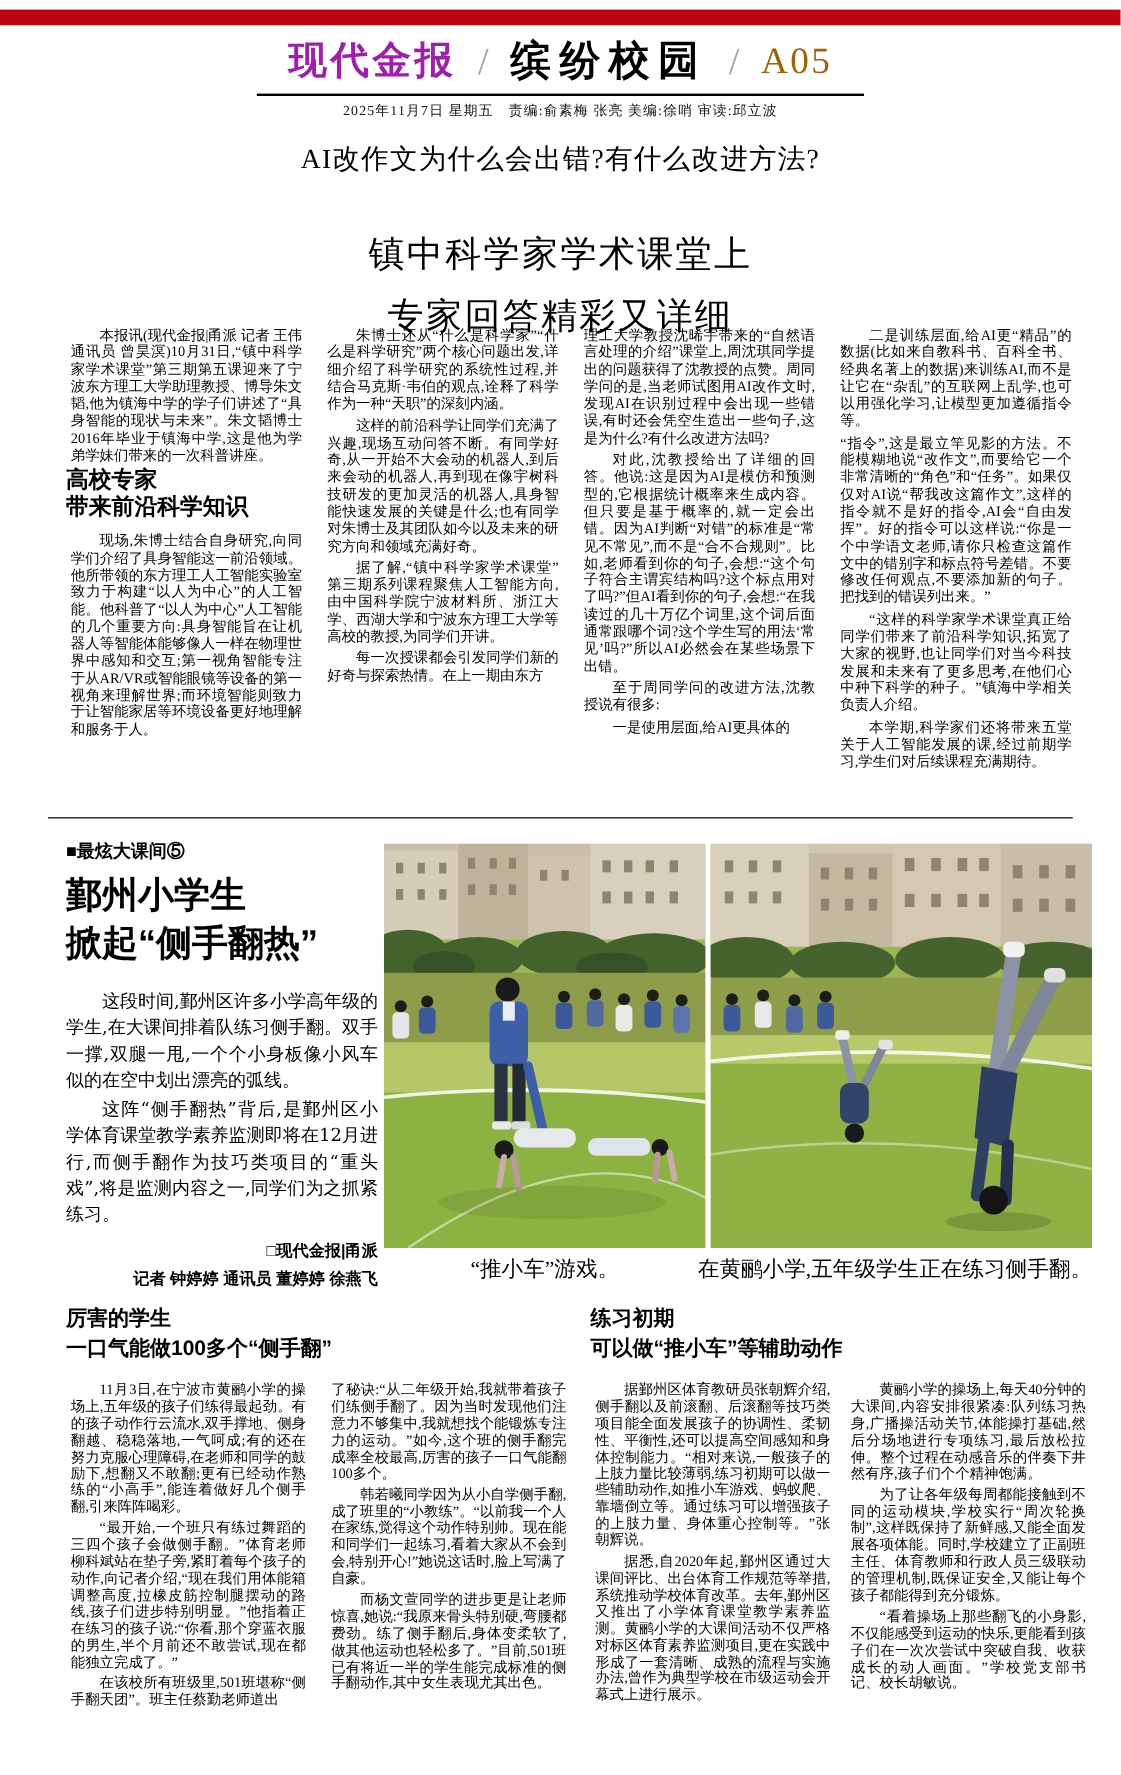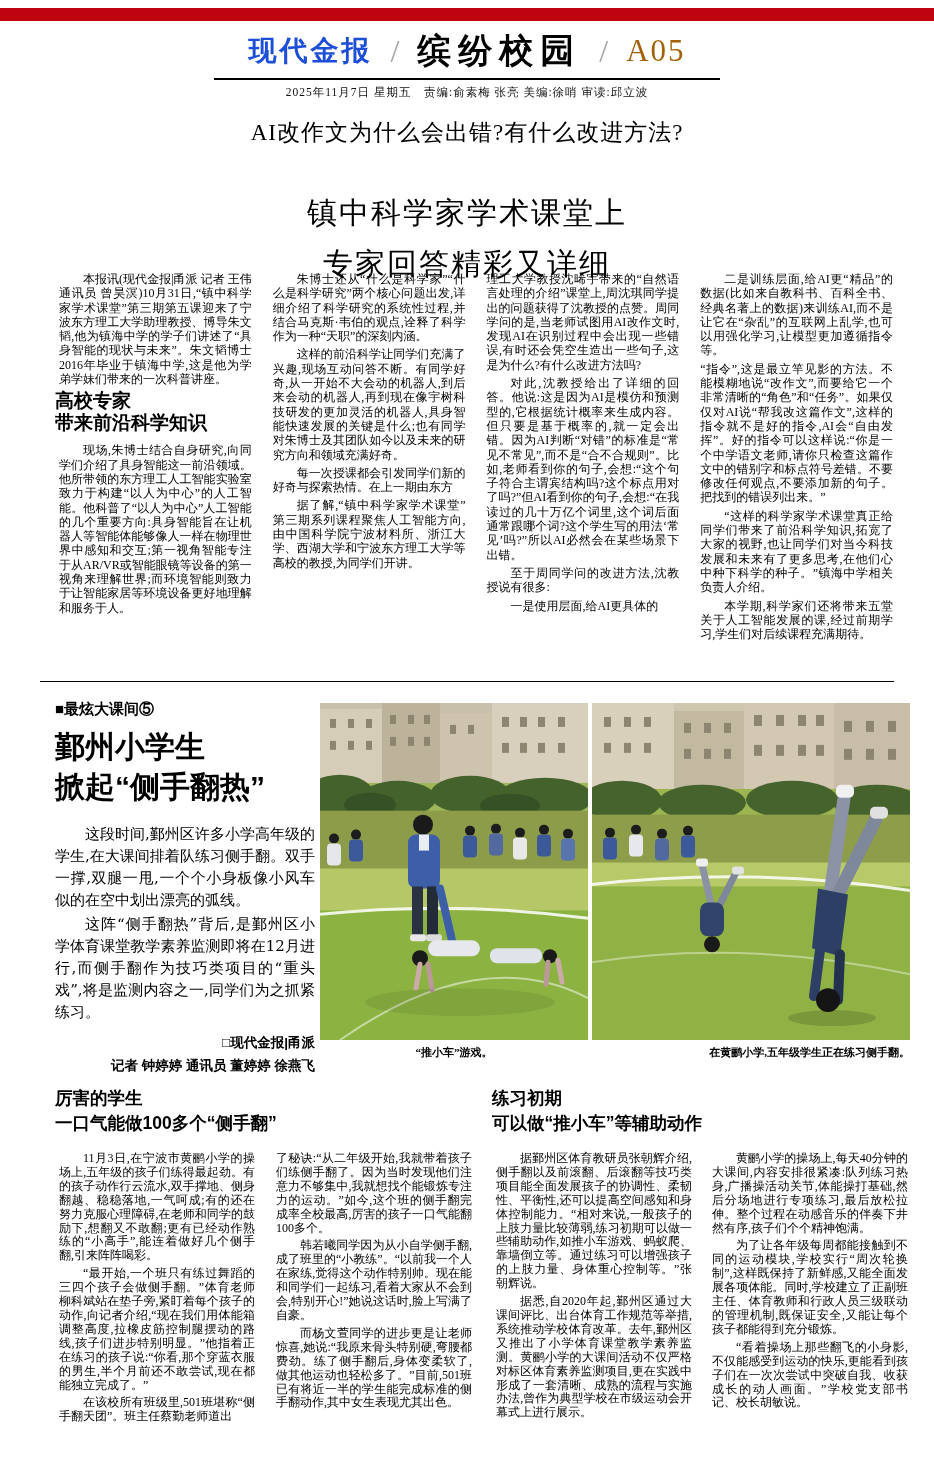--- a/index.html
+++ b/index.html
@@ -1,21 +1,21 @@
 <!DOCTYPE html>
 <html lang="zh"><head>
 <meta charset="utf-8">
 <style>
   html,body{margin:0;padding:0;background:#fff;}
   .page{position:relative;width:934px;height:1479px;background:#fff;overflow:hidden;
         font-family:"Liberation Serif", serif;color:#000;}
   .red-bar{position:absolute;left:0;top:8px;width:934px;height:13px;background:#be0310;}
   
   .masthead{position:absolute;left:0;top:28px;width:100%;text-align:center;white-space:nowrap;}
-  .masthead .paper-name{font-size:28px;font-weight:bold;color:#1d4ed8;letter-spacing:3px;vertical-align:middle;}
+  .masthead .paper-name{font-size:32px;font-weight:bold;color:#a21caf;letter-spacing:3px;vertical-align:middle;}
   .masthead .slash{font-size:32px;color:#a4a4a4;margin:0 14px;vertical-align:middle;}
   .masthead .section-name{font-size:34px;font-weight:bold;color:#000;letter-spacing:7px;vertical-align:middle;}
   .masthead .page-label{font-size:31px;color:#a16207;letter-spacing:2px;vertical-align:middle;}
   .masthead-rule{position:absolute;left:214px;top:78px;width:506px;height:2px;background:#000;}
   .dateline{position:absolute;left:0;top:85px;width:100%;text-align:center;font-size:11.5px;color:#111;letter-spacing:1px;}
   
   .kicker{position:absolute;left:0;top:117px;width:100%;text-align:center;font-size:23px;color:#000;letter-spacing:1px;}
   .main-title{position:absolute;left:0;top:147px;width:100%;text-align:center;
               font-family:"Liberation Sans", sans-serif;font-weight:normal;font-size:30px;line-height:51px;letter-spacing:2px;margin-top:40px;}
   
@@ -32,31 +32,31 @@
   .feature-title{font-family:"Liberation Sans", sans-serif;font-weight:bold;font-size:30px;line-height:40px;margin:8px 0 16px;}
   .feature-body{font-family:"DejaVu Serif", serif;font-size:15px;line-height:22px;text-align:justify;}
   .feature-body .para{margin:0 0 2px;}
   .feature-byline{margin-top:8px;text-align:right;font-family:"Liberation Sans", sans-serif;
                   font-weight:bold;font-size:13.5px;line-height:23px;}
   
   .photo{position:absolute;top:703px;height:337px;overflow:hidden;}
   .photo svg{display:block;width:100%;height:100%;}
   .photo-left{left:320px;width:268px;}
   .photo-right{left:592px;width:318px;}
-  .caption{position:absolute;top:1045px;font-size:11px;font-weight:bold;}
+  .caption{position:absolute;top:1045px;font-size:18px;font-weight:normal;}
   .caption-left{left:320px;width:268px;text-align:center;}
   .caption-right{left:572px;width:338px;text-align:right;}
   
   .sub-header{position:absolute;top:1086px;font-family:"Liberation Sans", sans-serif;
               font-weight:bold;font-size:17.5px;line-height:25px;}
   .sub-header-a{left:55px;}
   .sub-header-b{left:492px;}
   .sub-cols{position:absolute;top:1148px;display:flex;height:322px;}
   .sub-cols-a{left:55px;width:422px;gap:13px;}
-  .sub-cols-b{left:492px;width:420px;gap:9px;justify-content:space-between;}
+  .sub-cols-b{left:492px;width:420px;gap:9px;}
   .sub-cols .col{font-size:12px;line-height:13.9px;}
 </style>
 </head>
 <body>
 
 <div class="page">
 
   <div class="red-bar" style="background: rgb(190, 3, 16);"></div>
 
   <div class="masthead">
@@ -80,22 +80,22 @@
         <p class="para">本报讯(现代金报|甬派 记者 王伟 通讯员 曾昊溟)10月31日,“镇中科学家学术课堂”第三期第五课迎来了宁波东方理工大学助理教授、博导朱文韬,他为镇海中学的学子们讲述了“具身智能的现状与未来”。朱文韬博士2016年毕业于镇海中学,这是他为学弟学妹们带来的一次科普讲座。</p>
         <div class="col-subhead">
           <div>高校专家</div>
           <div>带来前沿科学知识</div>
         </div>
         <p class="para">现场,朱博士结合自身研究,向同学们介绍了具身智能这一前沿领域。他所带领的东方理工人工智能实验室致力于构建“以人为中心”的人工智能。他科普了“以人为中心”人工智能的几个重要方向:具身智能旨在让机器人等智能体能够像人一样在物理世界中感知和交互;第一视角智能专注于从AR/VR或智能眼镜等设备的第一视角来理解世界;而环境智能则致力于让智能家居等环境设备更好地理解和服务于人。</p>
       </div>
     <div class="col">
         <p class="para">朱博士还从“什么是科学家”“什么是科学研究”两个核心问题出发,详细介绍了科学研究的系统性过程,并结合马克斯·韦伯的观点,诠释了科学作为一种“天职”的深刻内涵。</p>
         <p class="para">这样的前沿科学让同学们充满了兴趣,现场互动问答不断。有同学好奇,从一开始不大会动的机器人,到后来会动的机器人,再到现在像宇树科技研发的更加灵活的机器人,具身智能快速发展的关键是什么;也有同学对朱博士及其团队如今以及未来的研究方向和领域充满好奇。</p>
+        <p class="para">据了解,“镇中科学家学术课堂”第三期系列课程聚焦人工智能方向,由中国科学院宁波材料所、浙江大学、西湖大学和宁波东方理工大学等高校的教授,为同学们开讲。</p>
         <p class="para">每一次授课都会引发同学们新的好奇与探索热情。在上一期由东方</p>
-        <p class="para">据了解,“镇中科学家学术课堂”第三期系列课程聚焦人工智能方向,由中国科学院宁波材料所、浙江大学、西湖大学和宁波东方理工大学等高校的教授,为同学们开讲。</p>
       </div>
     <div class="col">
         <p class="para noindent">理工大学教授沈晞宇带来的“自然语言处理的介绍”课堂上,周沈琪同学提出的问题获得了沈教授的点赞。周同学问的是,当老师试图用AI改作文时,发现AI在识别过程中会出现一些错误,有时还会凭空生造出一些句子,这是为什么?有什么改进方法吗?</p>
         <p class="para">对此,沈教授给出了详细的回答。他说:这是因为AI是模仿和预测型的,它根据统计概率来生成内容。但只要是基于概率的,就一定会出错。因为AI判断“对错”的标准是“常见不常见”,而不是“合不合规则”。比如,老师看到你的句子,会想:“这个句子符合主谓宾结构吗?这个标点用对了吗?”但AI看到你的句子,会想:“在我读过的几十万亿个词里,这个词后面通常跟哪个词?这个学生写的用法‘常见’吗?”所以AI必然会在某些场景下出错。</p>
         <p class="para">至于周同学问的改进方法,沈教授说有很多:</p>
         <p class="para">一是使用层面,给AI更具体的</p>
       </div>
     <div class="col">
         <p class="para">二是训练层面,给AI更“精品”的数据(比如来自教科书、百科全书、经典名著上的数据)来训练AI,而不是让它在“杂乱”的互联网上乱学,也可以用强化学习,让模型更加遵循指令等。</p>
         <p class="para noindent">“指令”,这是最立竿见影的方法。不能模糊地说“改作文”,而要给它一个非常清晰的“角色”和“任务”。如果仅仅对AI说“帮我改这篇作文”,这样的指令就不是好的指令,AI会“自由发挥”。好的指令可以这样说:“你是一个中学语文老师,请你只检查这篇作文中的错别字和标点符号差错。不要修改任何观点,不要添加新的句子。把找到的错误列出来。”</p>

